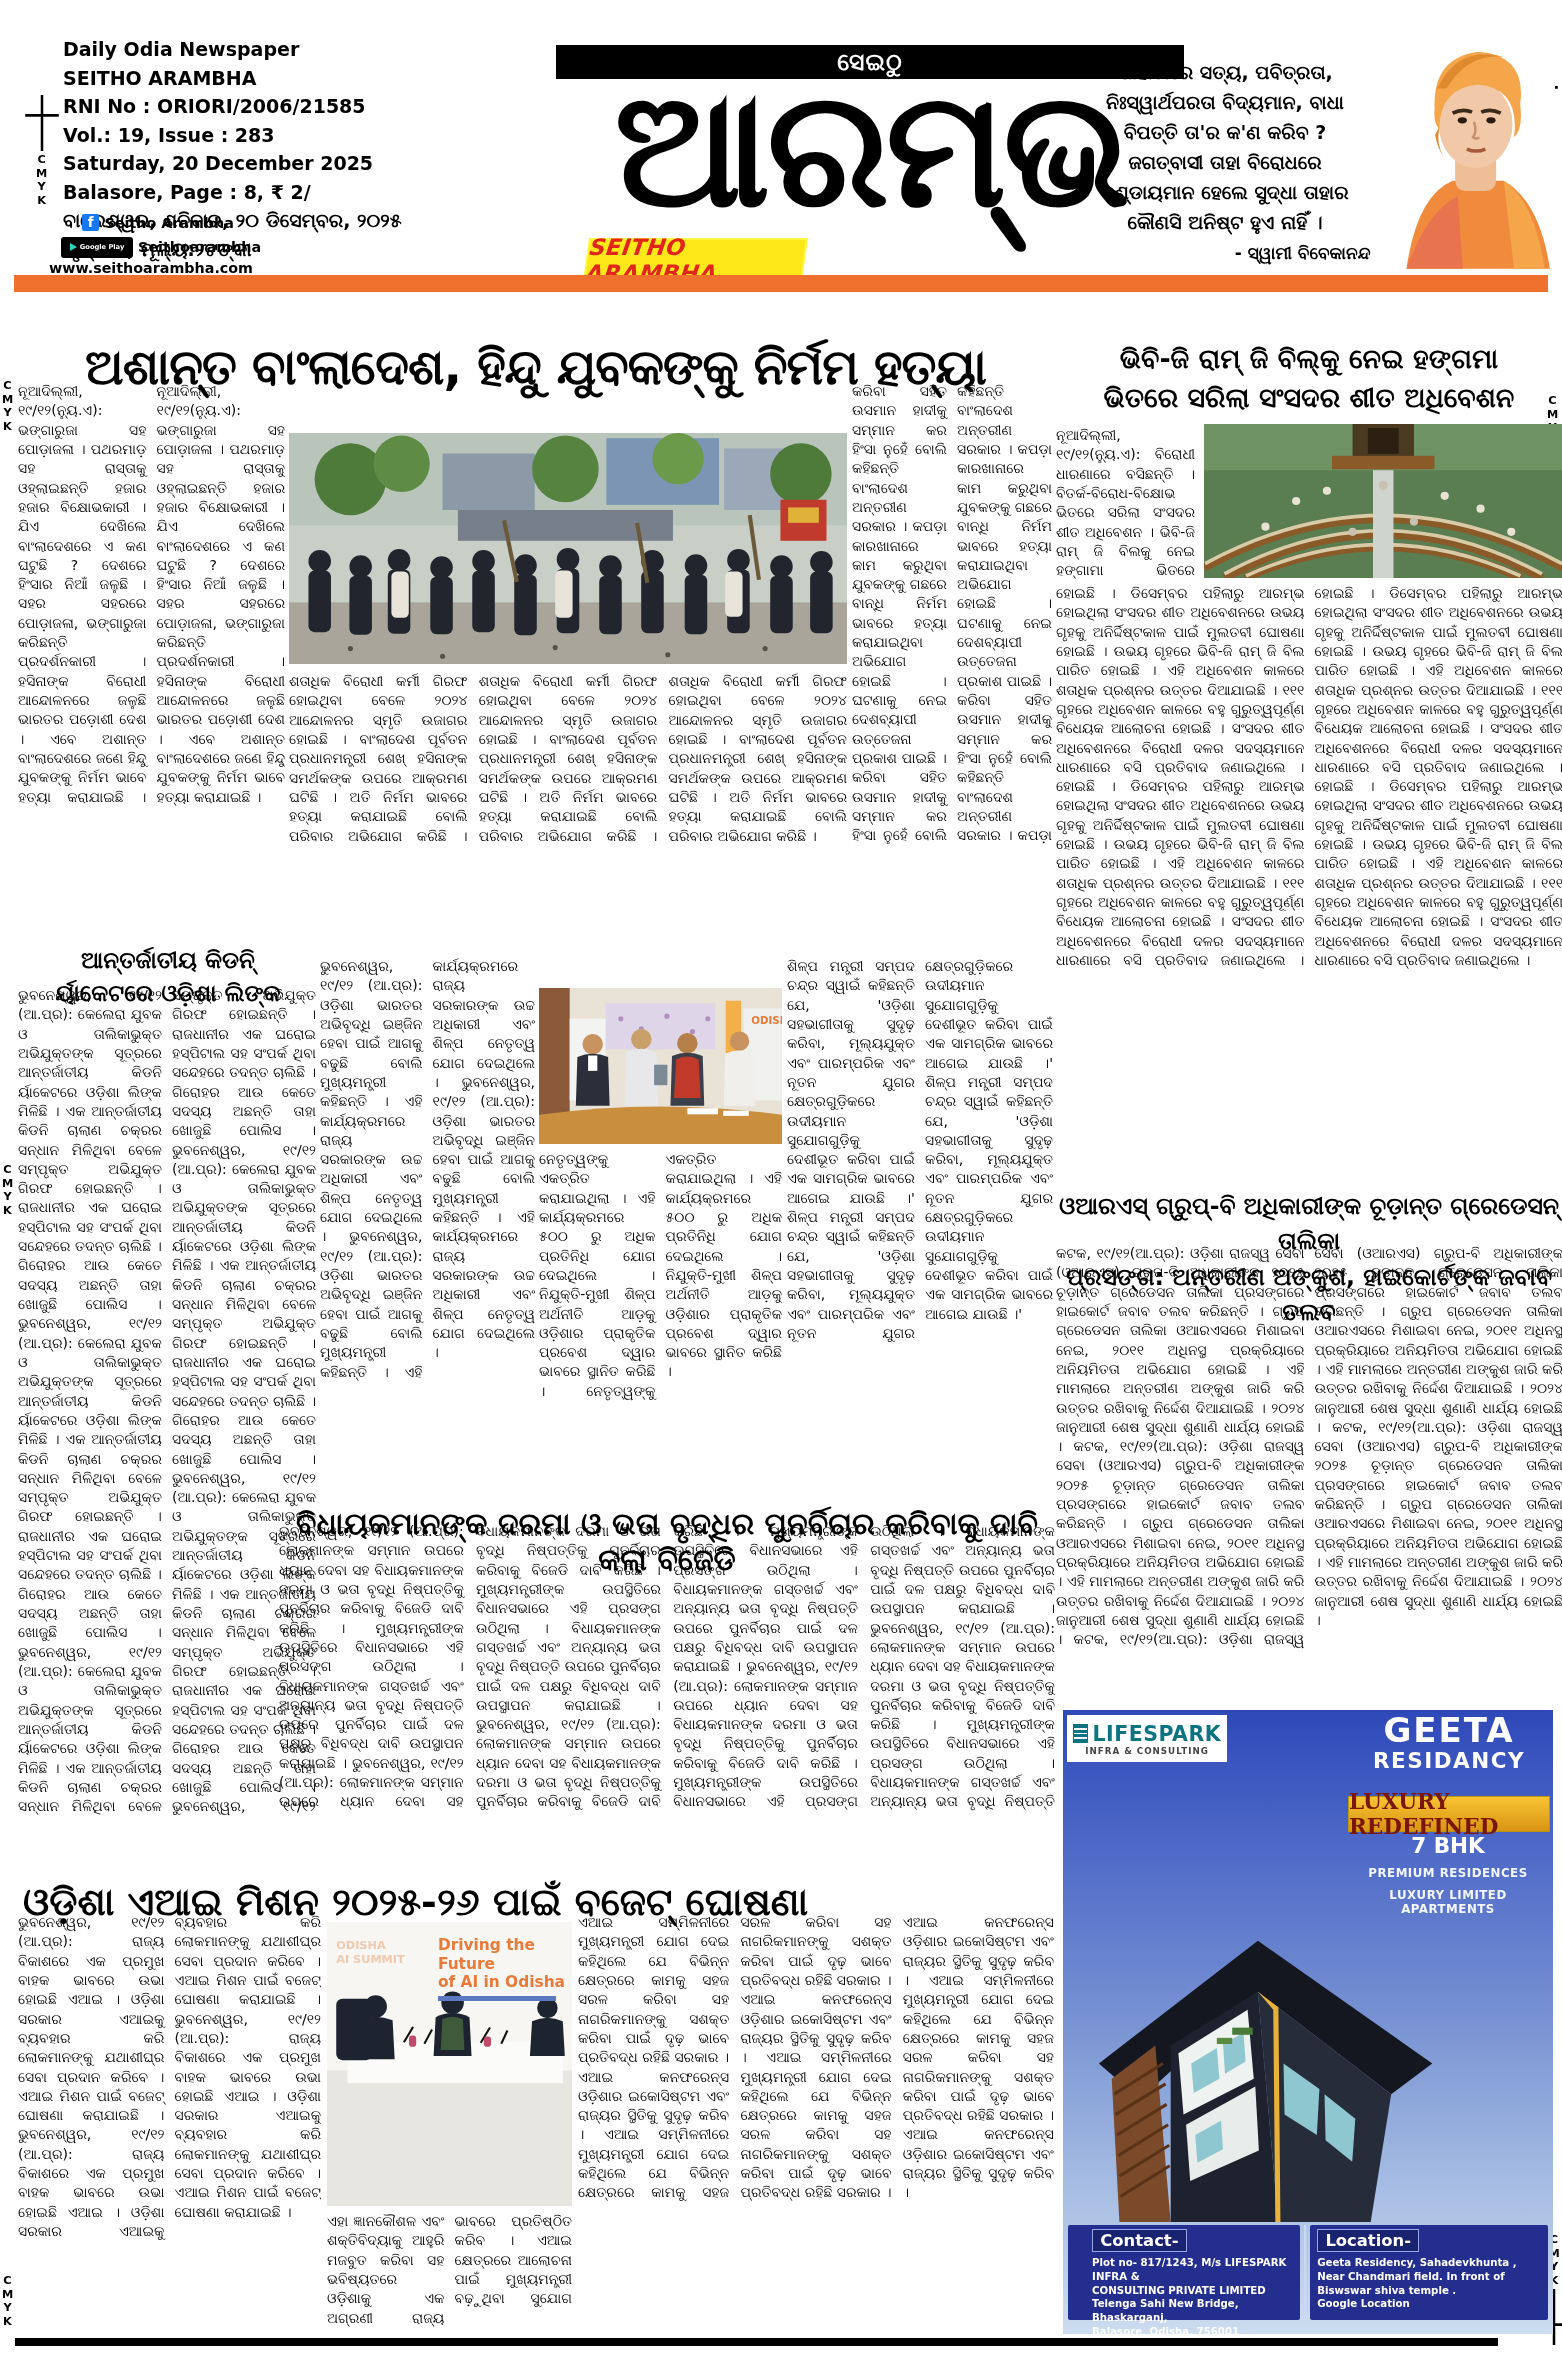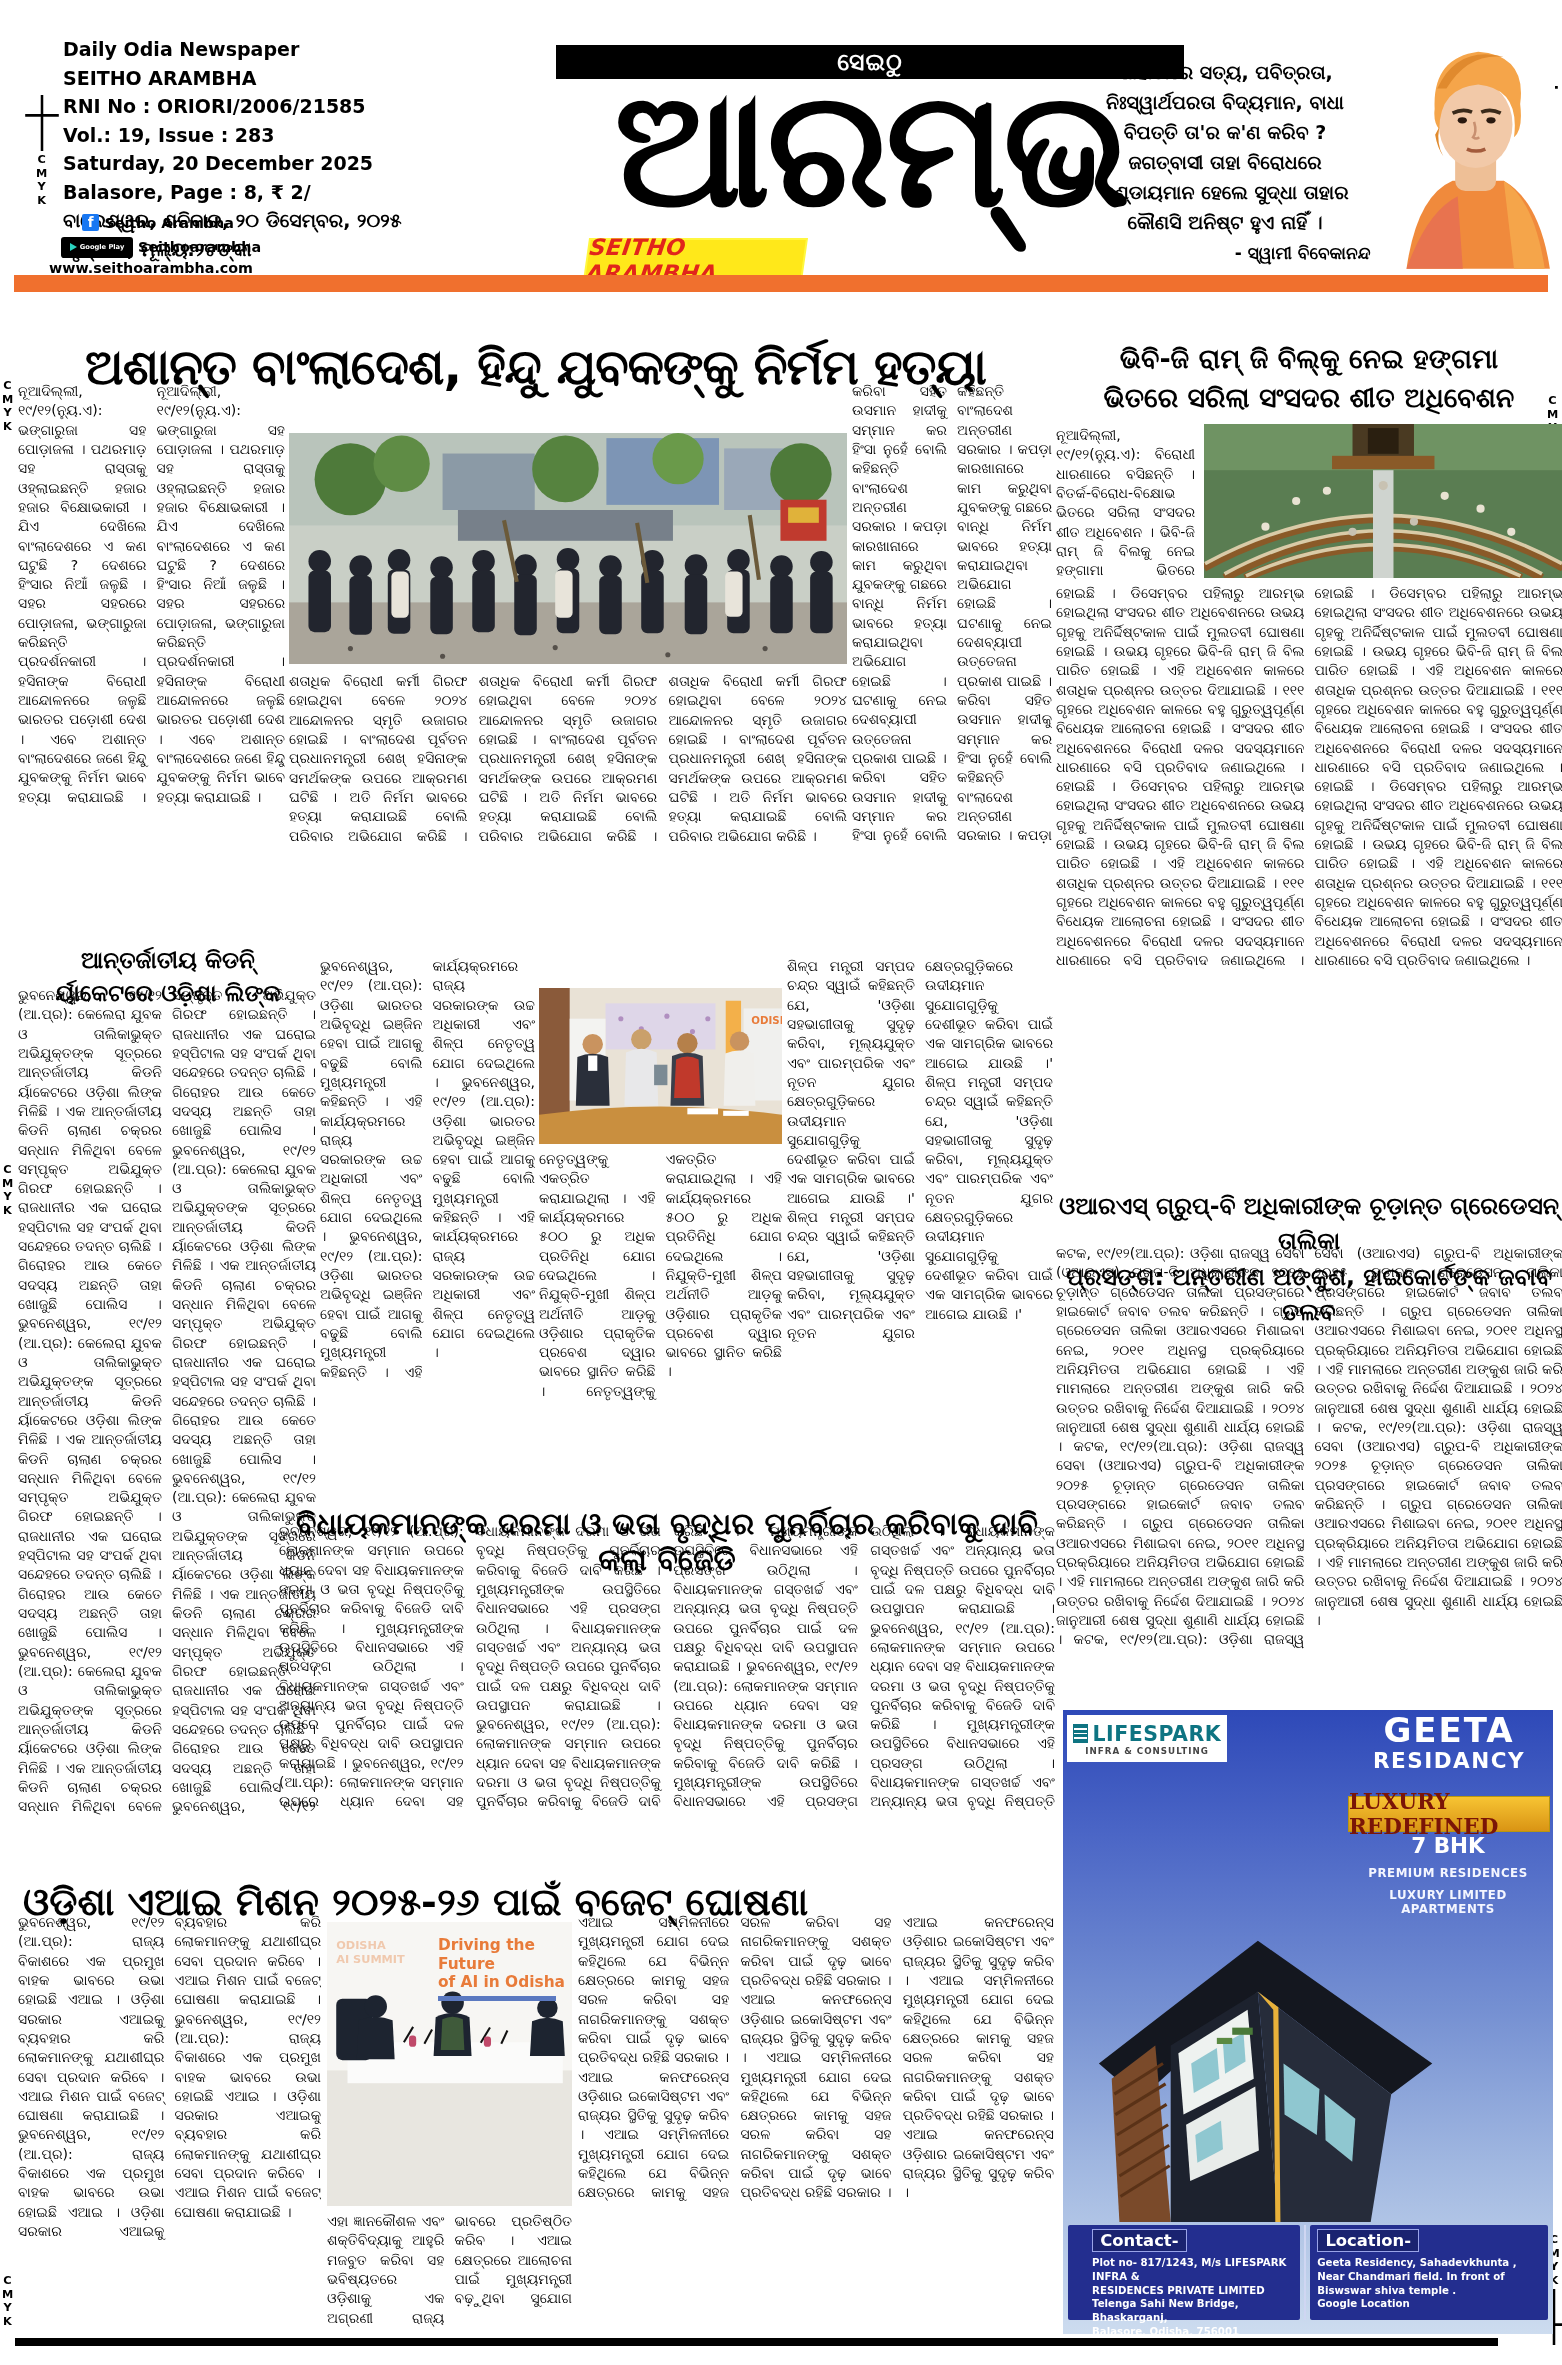--- a/index.html
+++ b/index.html
@@ -423,21 +423,21 @@
             <polygon points="380,160 420,190 424,610 414,610 410,195"></polygon>
           </g>
         <rect x="330" y="230" width="40" height="14" fill="#4a7a3a"></rect>
         <rect x="300" y="250" width="30" height="12" fill="#5a8a42"></rect>
       </svg>
     </div>
     <div class="ad-panel" style="left:5.1px;width:232px;padding-left:24px;">
       <span class="lbl">Contact-</span>
       <div class="lines">
           <div class="c-line">Plot no- 817/1243, M/s LIFESPARK INFRA &amp;</div>
-          <div class="c-line">RESIDENCES PRIVATE LIMITED</div>
+          <div class="c-line">CONSULTING PRIVATE LIMITED</div>
           <div class="c-line">Telenga Sahi New Bridge, Bhaskarganj,</div>
           <div class="c-line">Balasore, Odisha, 756001</div>
           <div class="c-line">Ph-9692727075</div>
         </div>
     </div>
     <div class="ad-divider"></div>
     <div class="ad-panel" style="left:247px;width:238px;">
       <span class="lbl">Location-</span>
       <div class="lines">
           <div class="c-line">Geeta Residency, Sahadevkhunta ,</div>

